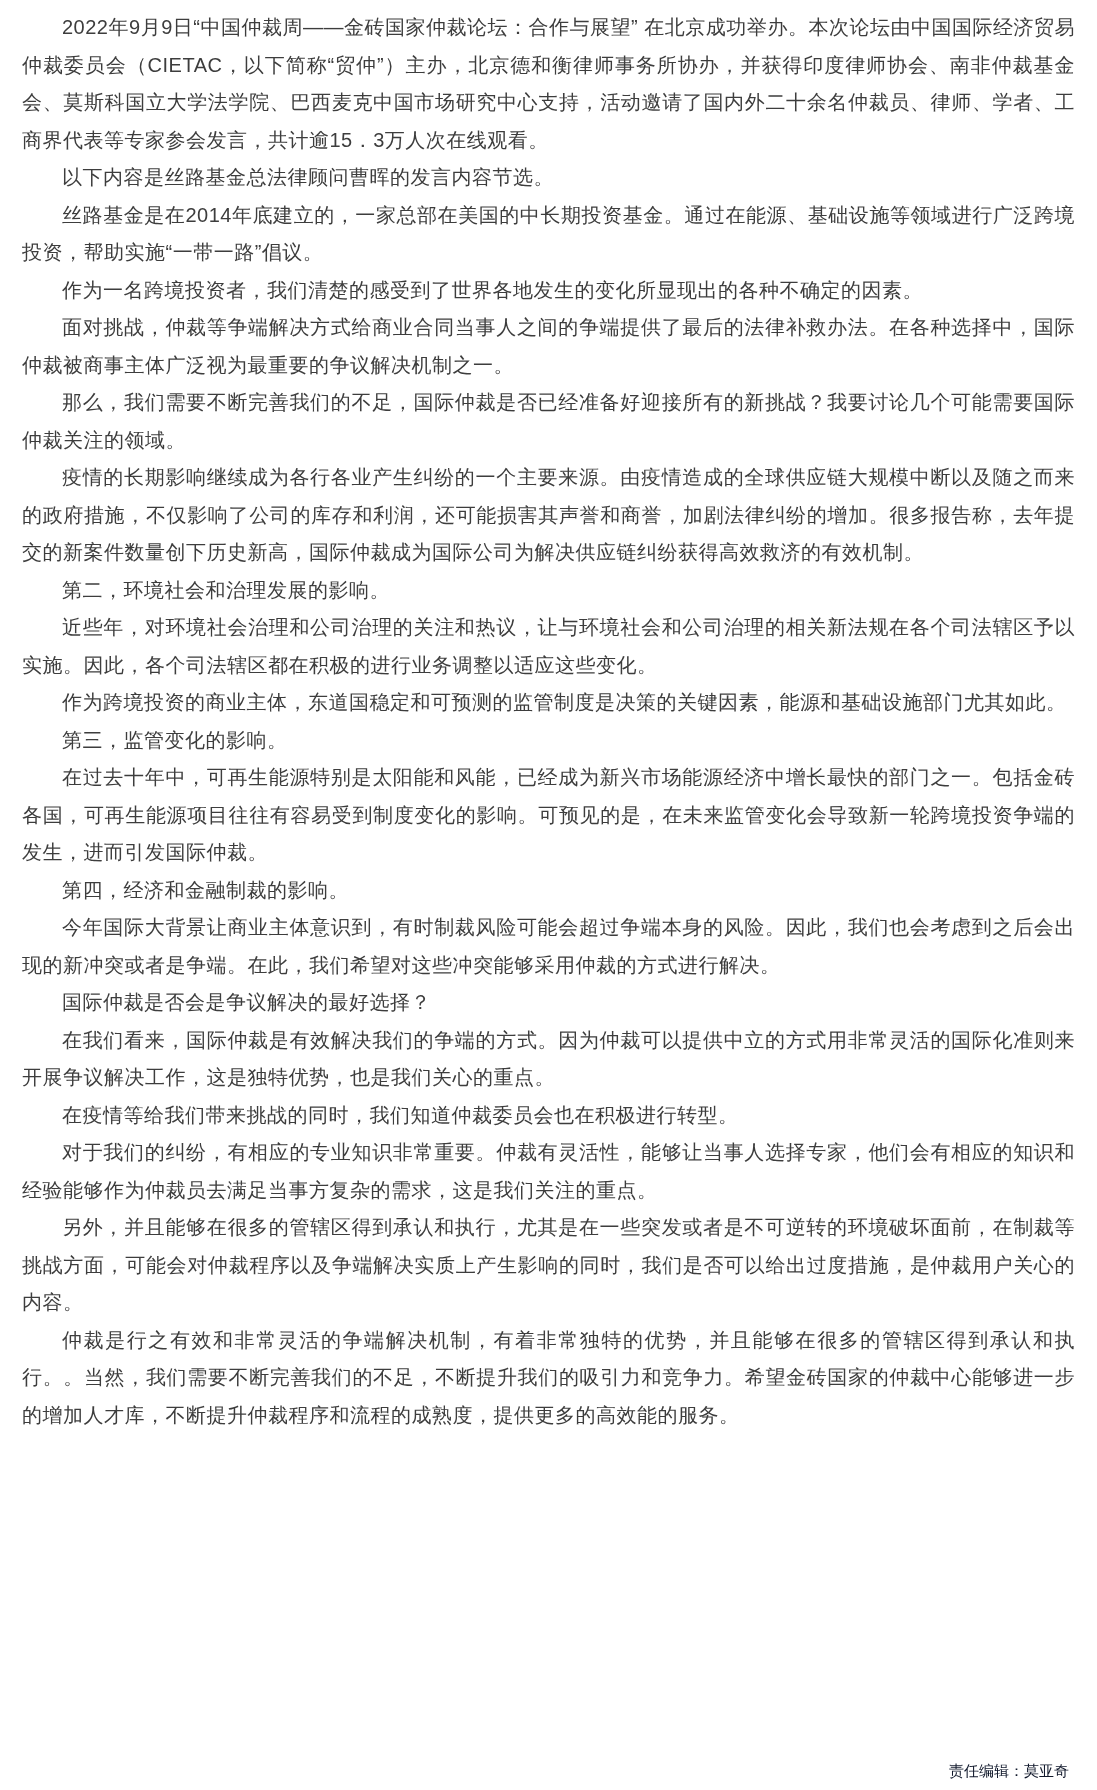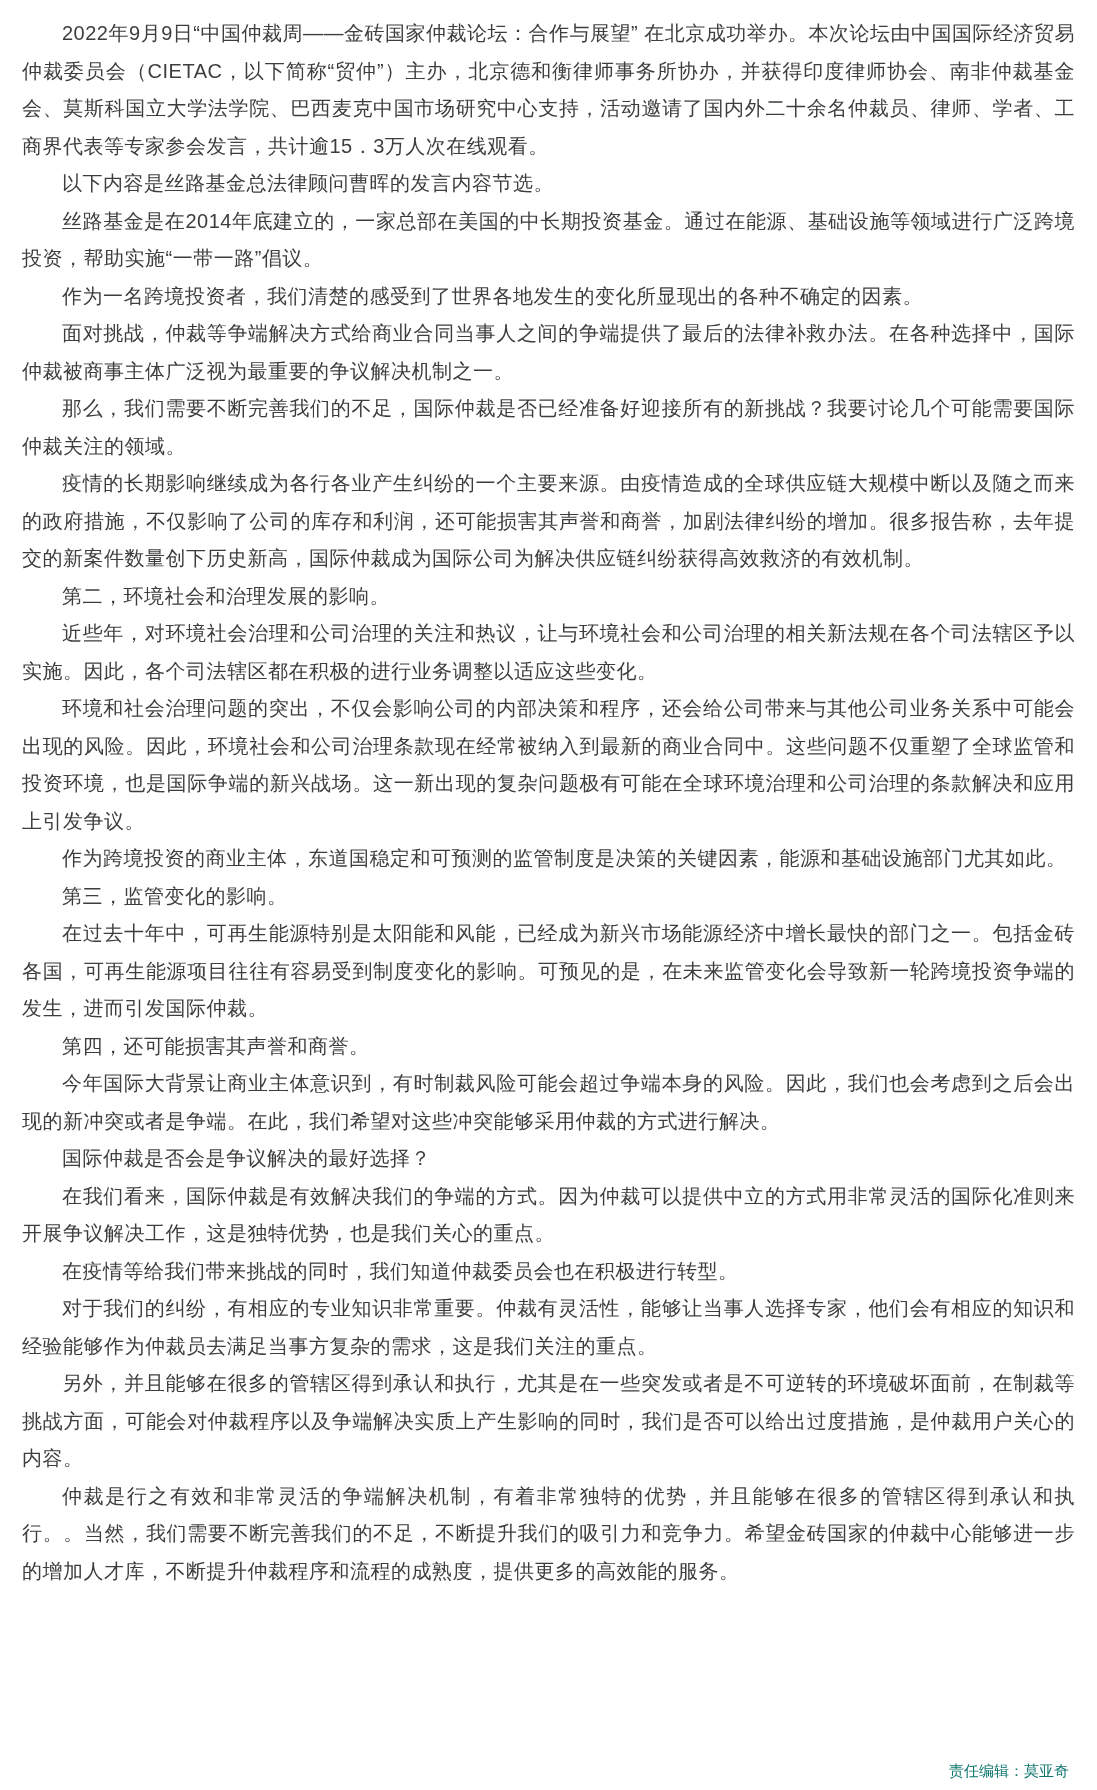--- a/index.html
+++ b/index.html
@@ -9,61 +9,60 @@
   }
   .page {
     position: relative;
     width: 1097px;
     height: 1790px;
     background: #ffffff;
     overflow: hidden;
     font-family: "Liberation Sans", "DejaVu Sans", sans-serif;
   }
   .content {
-    padding: 15px 22px 0 22px;
+    padding: 9px 22px 0 22px;
     font-size: 20px;
     line-height: 37.5px;
     color: #3d3d3d;
     text-align: justify;
     letter-spacing: 0.5px;
   }
   .para {
     margin: 0;
     padding: 0;
     text-indent: 2em;
   }
   .editor-credit {
     position: absolute;
     right: 28px;
     bottom: 8px;
     font-size: 15px;
     line-height: 22px;
-    color: #0f766e;
+    color: #0f172a;
     text-align: right;
   }
 </style>
 </head>
 <body>
 
 <div class="page">
   <div class="content">
     <p class="para">2022年9月9日“中国仲裁周——金砖国家仲裁论坛：合作与展望” 在北京成功举办。本次论坛由中国国际经济贸易仲裁委员会（CIETAC，以下简称“贸仲”）主办，北京德和衡律师事务所协办，并获得印度律师协会、南非仲裁基金会、莫斯科国立大学法学院、巴西麦克中国市场研究中心支持，活动邀请了国内外二十余名仲裁员、律师、学者、工商界代表等专家参会发言，共计逾15．3万人次在线观看。</p>
     <p class="para">以下内容是丝路基金总法律顾问曹晖的发言内容节选。</p>
     <p class="para">丝路基金是在2014年底建立的，一家总部在美国的中长期投资基金。通过在能源、基础设施等领域进行广泛跨境投资，帮助实施“一带一路”倡议。</p>
     <p class="para">作为一名跨境投资者，我们清楚的感受到了世界各地发生的变化所显现出的各种不确定的因素。</p>
     <p class="para">面对挑战，仲裁等争端解决方式给商业合同当事人之间的争端提供了最后的法律补救办法。在各种选择中，国际仲裁被商事主体广泛视为最重要的争议解决机制之一。</p>
     <p class="para">那么，我们需要不断完善我们的不足，国际仲裁是否已经准备好迎接所有的新挑战？我要讨论几个可能需要国际仲裁关注的领域。</p>
     <p class="para">疫情的长期影响继续成为各行各业产生纠纷的一个主要来源。由疫情造成的全球供应链大规模中断以及随之而来的政府措施，不仅影响了公司的库存和利润，还可能损害其声誉和商誉，加剧法律纠纷的增加。很多报告称，去年提交的新案件数量创下历史新高，国际仲裁成为国际公司为解决供应链纠纷获得高效救济的有效机制。</p>
     <p class="para">第二，环境社会和治理发展的影响。</p>
     <p class="para">近些年，对环境社会治理和公司治理的关注和热议，让与环境社会和公司治理的相关新法规在各个司法辖区予以实施。因此，各个司法辖区都在积极的进行业务调整以适应这些变化。</p>
-    <p class="para">环境和社会治理问题的突出，不仅会影响公司的内部决策和程序，还会给公司带来与其他公司业务关系中可能会出现的风险。因此，环境社会和公司治理条款现在经常被纳入到最新的商业合同中。这些问题不仅重塑了全球监管和投资环境，也是国际争端的新兴战场。这一新出现的复杂问题极有可能在全球环境治理和公司治理的条款解决和应用上引发争议。</p>
     <p class="para">作为跨境投资的商业主体，东道国稳定和可预测的监管制度是决策的关键因素，能源和基础设施部门尤其如此。</p>
     <p class="para">第三，监管变化的影响。</p>
     <p class="para">在过去十年中，可再生能源特别是太阳能和风能，已经成为新兴市场能源经济中增长最快的部门之一。包括金砖各国，可再生能源项目往往有容易受到制度变化的影响。可预见的是，在未来监管变化会导致新一轮跨境投资争端的发生，进而引发国际仲裁。</p>
-    <p class="para">第四，还可能损害其声誉和商誉。</p>
+    <p class="para">第四，经济和金融制裁的影响。</p>
     <p class="para">今年国际大背景让商业主体意识到，有时制裁风险可能会超过争端本身的风险。因此，我们也会考虑到之后会出现的新冲突或者是争端。在此，我们希望对这些冲突能够采用仲裁的方式进行解决。</p>
     <p class="para">国际仲裁是否会是争议解决的最好选择？</p>
     <p class="para">在我们看来，国际仲裁是有效解决我们的争端的方式。因为仲裁可以提供中立的方式用非常灵活的国际化准则来开展争议解决工作，这是独特优势，也是我们关心的重点。</p>
     <p class="para">在疫情等给我们带来挑战的同时，我们知道仲裁委员会也在积极进行转型。</p>
     <p class="para">对于我们的纠纷，有相应的专业知识非常重要。仲裁有灵活性，能够让当事人选择专家，他们会有相应的知识和经验能够作为仲裁员去满足当事方复杂的需求，这是我们关注的重点。</p>
     <p class="para">另外，并且能够在很多的管辖区得到承认和执行，尤其是在一些突发或者是不可逆转的环境破坏面前，在制裁等挑战方面，可能会对仲裁程序以及争端解决实质上产生影响的同时，我们是否可以给出过度措施，是仲裁用户关心的内容。</p>
     <p class="para">仲裁是行之有效和非常灵活的争端解决机制，有着非常独特的优势，并且能够在很多的管辖区得到承认和执行。。当然，我们需要不断完善我们的不足，不断提升我们的吸引力和竞争力。希望金砖国家的仲裁中心能够进一步的增加人才库，不断提升仲裁程序和流程的成熟度，提供更多的高效能的服务。</p>
   </div>
   <div class="editor-credit">责任编辑：莫亚奇</div>
 </div>

